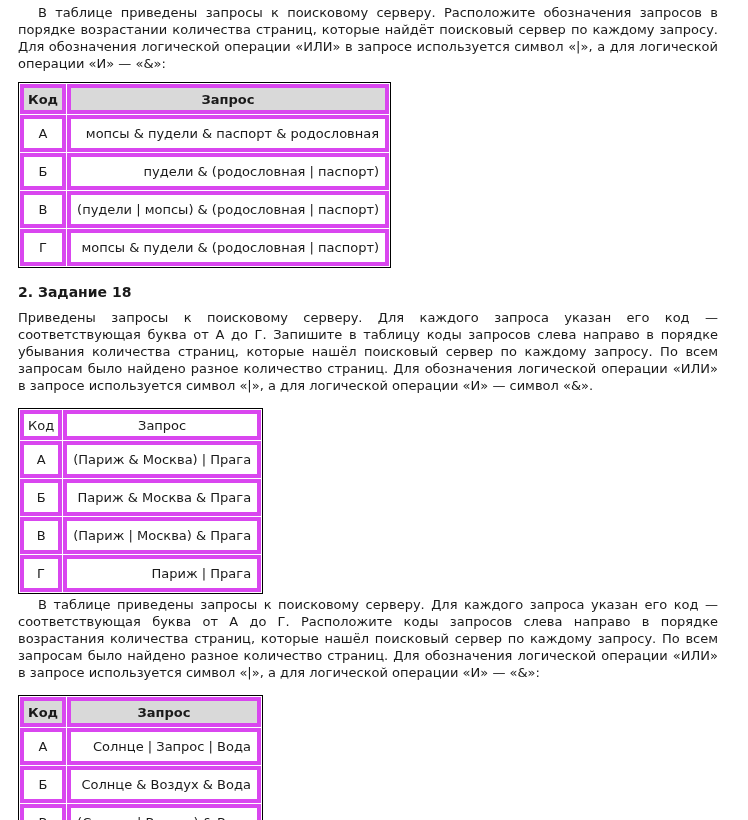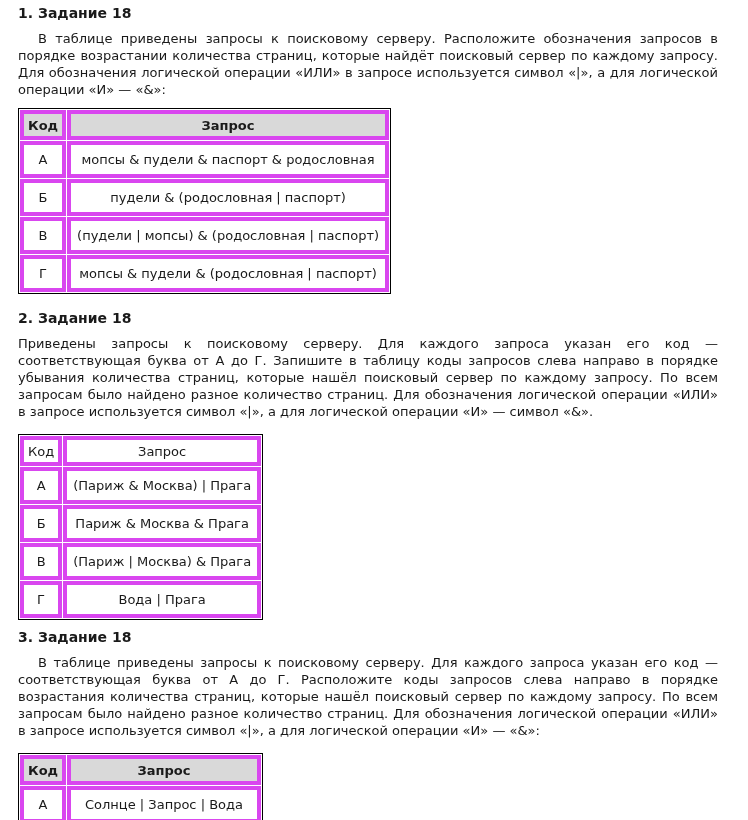--- a/index.html
+++ b/index.html
@@ -58,29 +58,28 @@
     background: #d9d9d9;
     font-weight: bold;
   }
   .query-table.plain th {
     background: #ffffff;
     font-weight: normal;
   }
   .query-table td { height: 27px; }
   .query-table .code-col { width: 38px; }
   .query-table td.code-cell { text-align: center; padding: 1px 4px; }
-  .query-table td.query-cell { text-align: center; padding: 1px 6px; }
+  .query-table td.query-cell { text-align: right; padding: 1px 6px; }
 </style>
 </head>
 <body>
 
 <div class="page">
 
   <section>
-    <h2 class="task-heading">1. Задание 18</h2>
     <p class="task-text indent">В таблице приведены запросы к поисковому серверу. Расположите обозначения запросов в порядке возрастании количества страниц, которые найдёт поисковый сервер по каждому запросу. Для обозначения логической операции «ИЛИ» в запросе используется символ «|», а для логической операции «И» — «&amp;»:</p>
     <table class="query-table shaded t1">
       <thead>
         <tr>
           <th class="code-col">Код</th>
           <th>Запрос</th>
         </tr>
       </thead>
       <tbody>
           <tr>
@@ -121,28 +120,27 @@
           <tr>
             <td class="code-cell">Б</td>
             <td class="query-cell">Париж &amp; Москва &amp; Прага</td>
           </tr>
           <tr>
             <td class="code-cell">В</td>
             <td class="query-cell">(Париж | Москва) &amp; Прага</td>
           </tr>
           <tr>
             <td class="code-cell">Г</td>
-            <td class="query-cell">Вода | Прага</td>
+            <td class="query-cell">Париж | Прага</td>
           </tr>
         </tbody>
     </table>
   </section>
 
   <section>
-    <h2 class="task-heading gap-above-lg">3. Задание 18</h2>
     <p class="task-text indent">В таблице приведены запросы к поисковому серверу. Для каждого запроса указан его код — соответствующая буква от А до Г. Расположите коды запросов слева направо в порядке возрастания количества страниц, которые нашёл поисковый сервер по каждому запросу. По всем запросам было найдено разное количество страниц. Для обозначения логической операции «ИЛИ» в запросе используется символ «|», а для логической операции «И» — «&amp;»:</p>
     <table class="query-table shaded t3">
       <thead>
         <tr>
           <th class="code-col">Код</th>
           <th>Запрос</th>
         </tr>
       </thead>
       <tbody>
           <tr>

